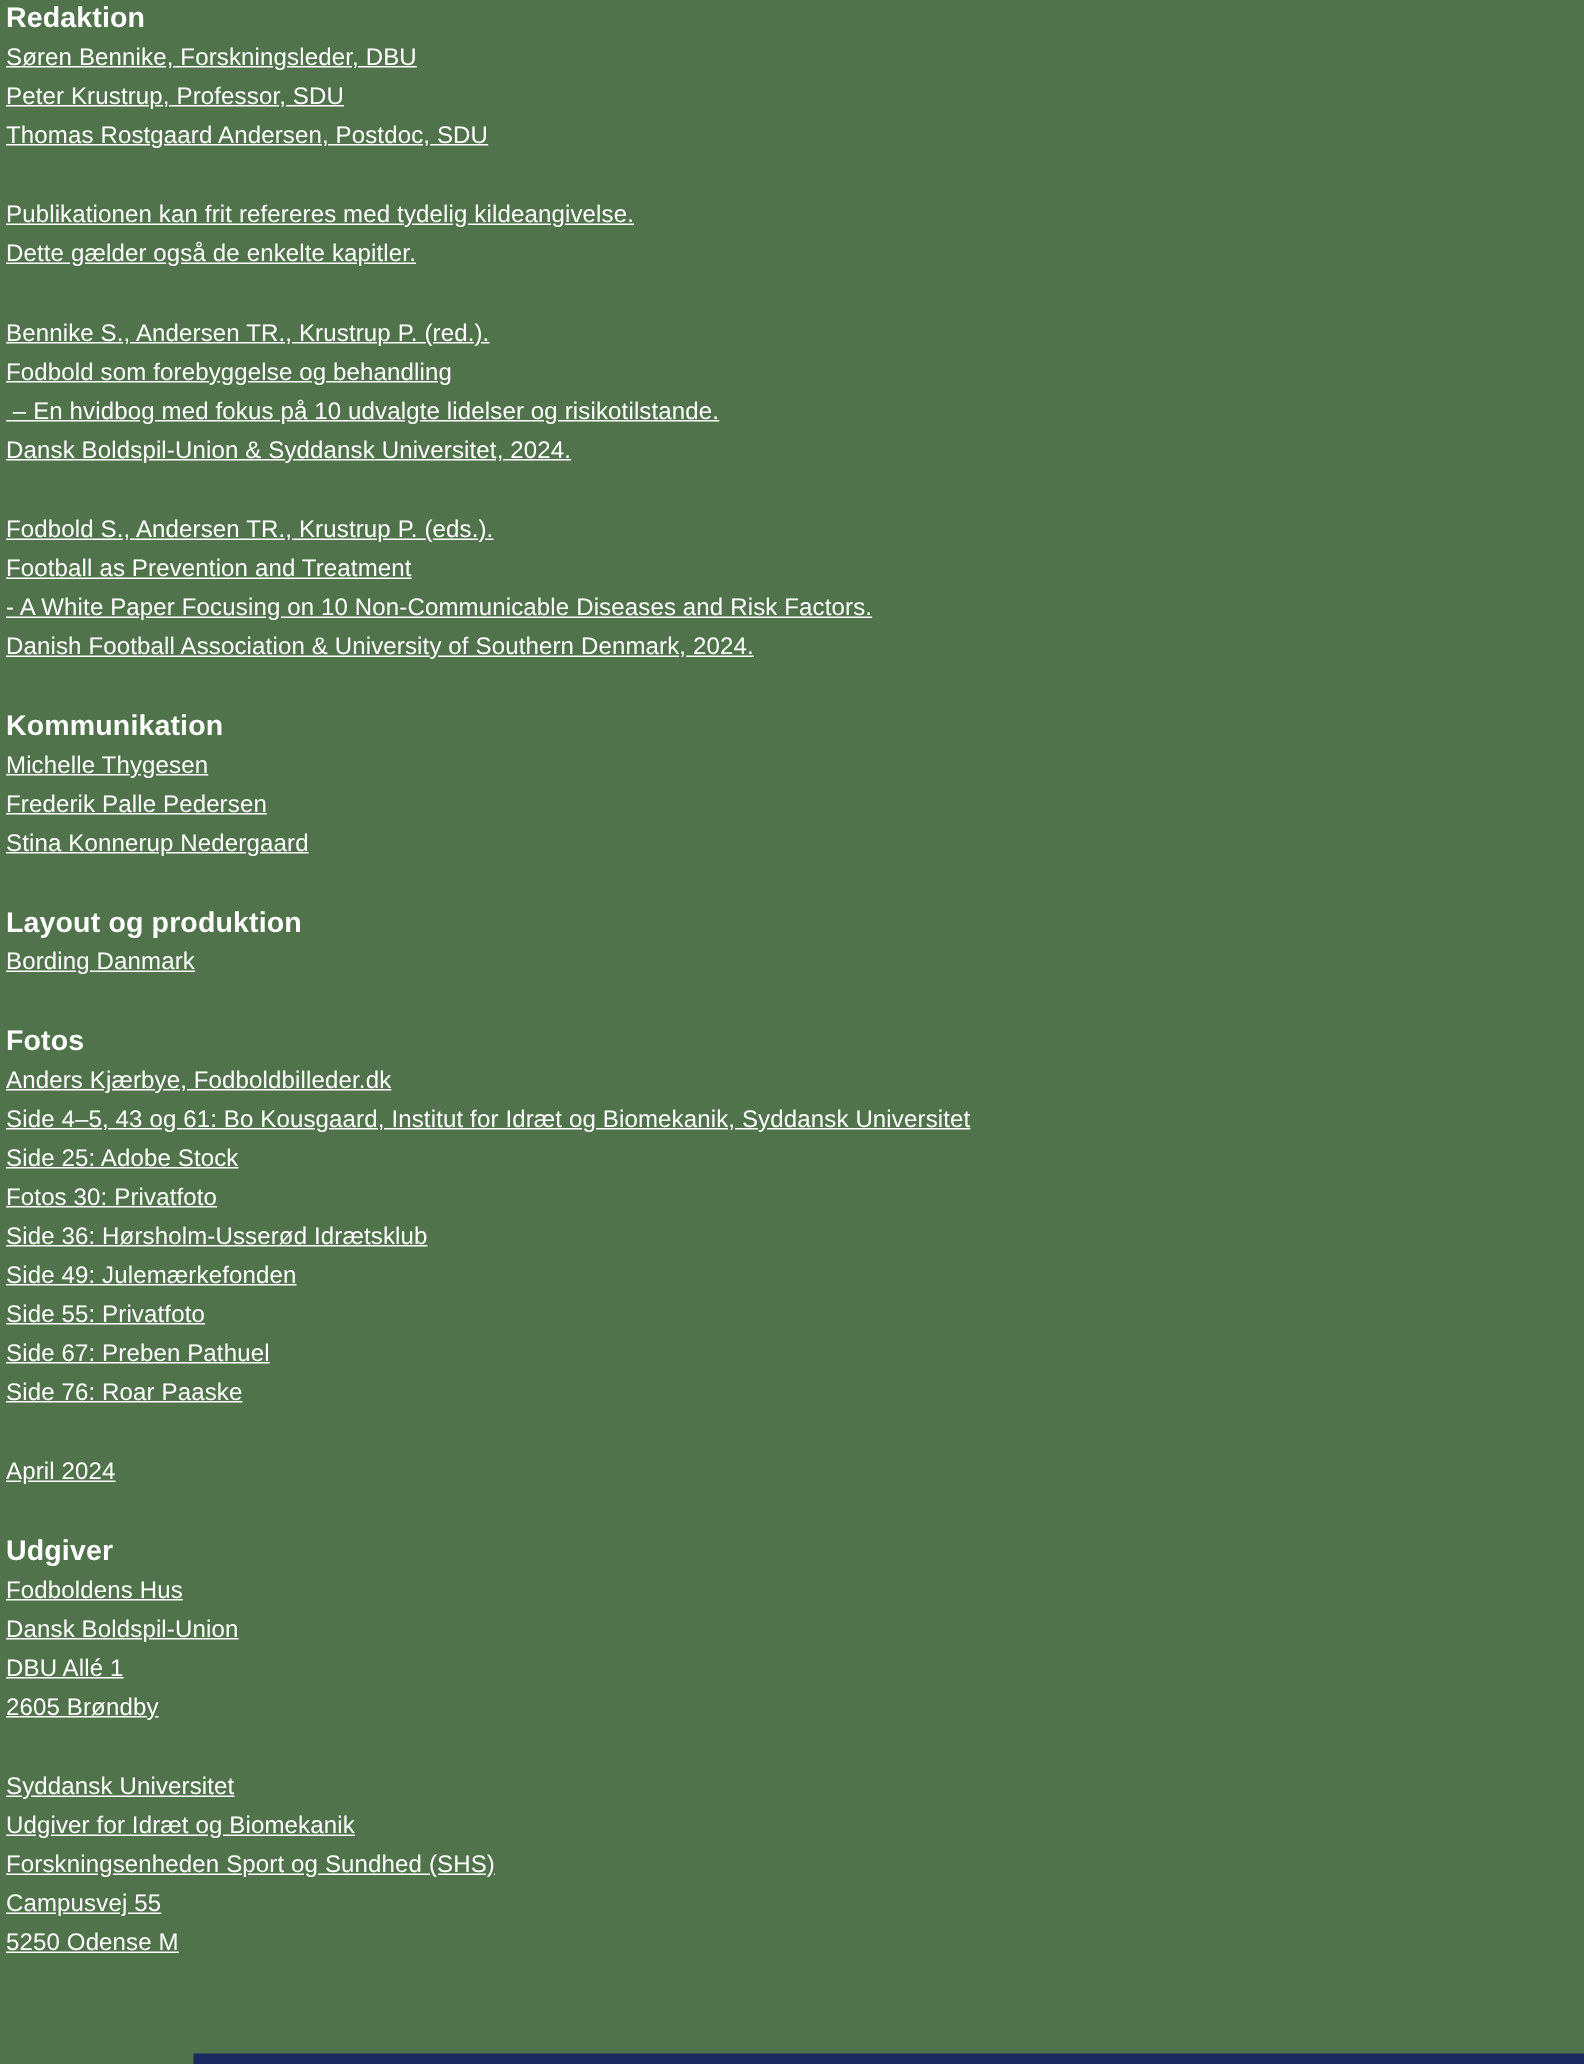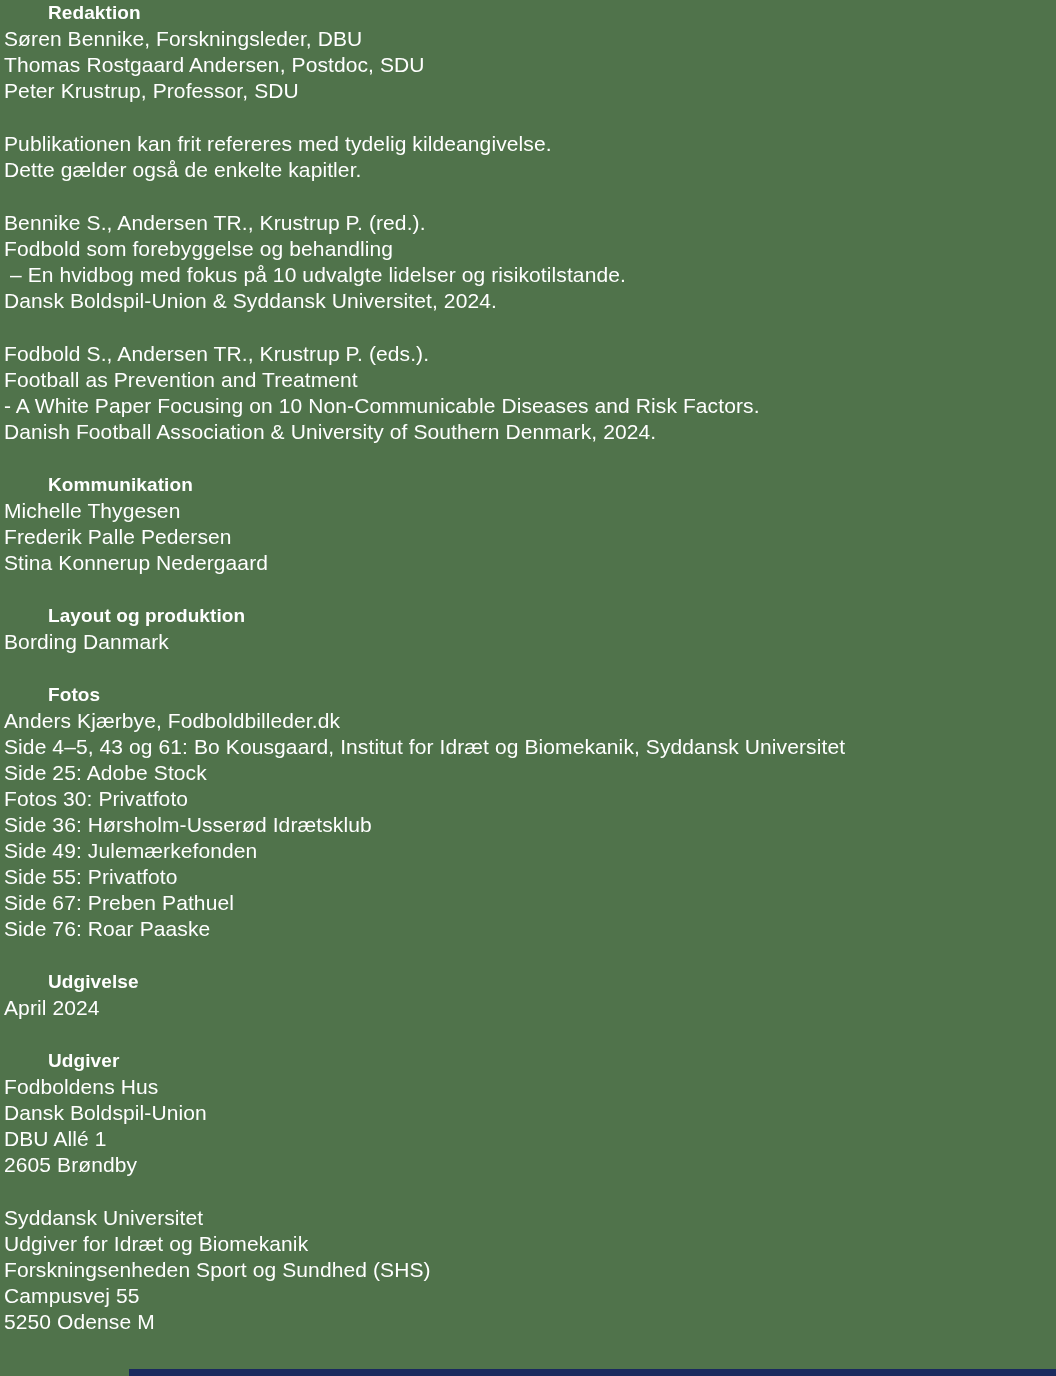--- a/index.html
+++ b/index.html
@@ -11,48 +11,48 @@
     overflow: hidden;
     position: relative;
   }
   .page { padding: 0 20px 0 4px; }
   .section { margin-bottom: 27px; }
   .heading {
     font-size: 19px;
     font-weight: 700;
     line-height: 26px;
     letter-spacing: 0.1px;
-    margin-left: 44px;
   }
   .line {
-    font-size: 21px;
+    font-size: 16px;
     font-weight: 400;
     line-height: 26px;
     white-space: pre-wrap;
     letter-spacing: 0.1px;
+    text-decoration: underline;
   }
   .bottom-bar {
     position: absolute;
     bottom: 0;
     left: 129px;
     right: 0;
     height: 7px;
     background: var(--bottom_bar, #1A2A5E);
   }
 </style>
 </head>
 <body style="--background: #50734B; --text: #FFFFFF; --bottom_bar: #1A2A5E;">
 
 <div class="page">
 
   <div class="section">
     <div class="heading">Redaktion</div>
     <p class="line">Søren Bennike, Forskningsleder, DBU</p>
+    <p class="line">Peter Krustrup, Professor, SDU</p>
     <p class="line">Thomas Rostgaard Andersen, Postdoc, SDU</p>
-    <p class="line">Peter Krustrup, Professor, SDU</p>
   </div>
 
   <div class="section">
     <p class="line">Publikationen kan frit refereres med tydelig kildeangivelse.</p>
     <p class="line">Dette gælder også de enkelte kapitler.</p>
   </div>
 
   <div class="section">
     <p class="line">Bennike S., Andersen TR., Krustrup P. (red.).</p>
     <p class="line">Fodbold som forebyggelse og behandling</p>
@@ -86,21 +86,20 @@
     <p class="line">Side 25: Adobe Stock</p>
     <p class="line">Fotos 30: Privatfoto</p>
     <p class="line">Side 36: Hørsholm-Usserød Idrætsklub</p>
     <p class="line">Side 49: Julemærkefonden</p>
     <p class="line">Side 55: Privatfoto</p>
     <p class="line">Side 67: Preben Pathuel</p>
     <p class="line">Side 76: Roar Paaske</p>
   </div>
 
   <div class="section">
-    <div class="heading">Udgivelse</div>
     <p class="line">April 2024</p>
   </div>
 
   <div class="section">
     <div class="heading">Udgiver</div>
     <p class="line">Fodboldens Hus</p>
     <p class="line">Dansk Boldspil-Union</p>
     <p class="line">DBU Allé 1</p>
     <p class="line">2605 Brøndby</p>
   </div>

